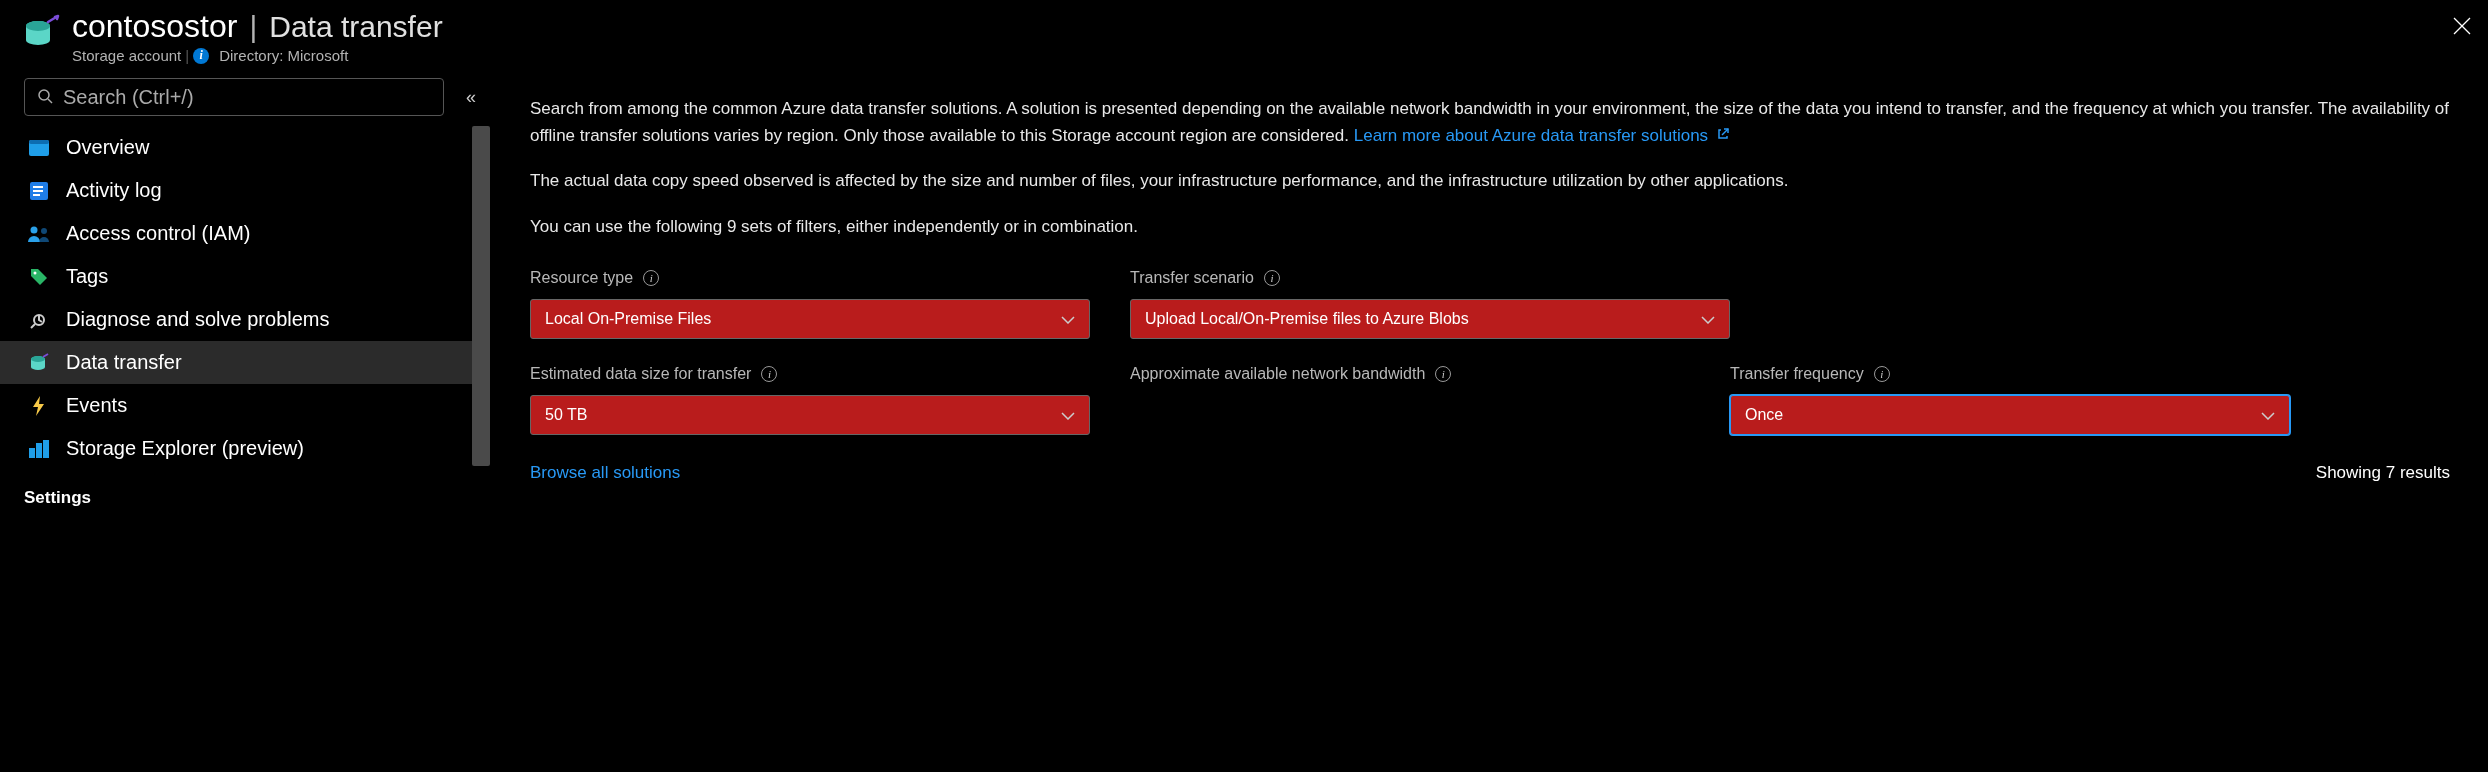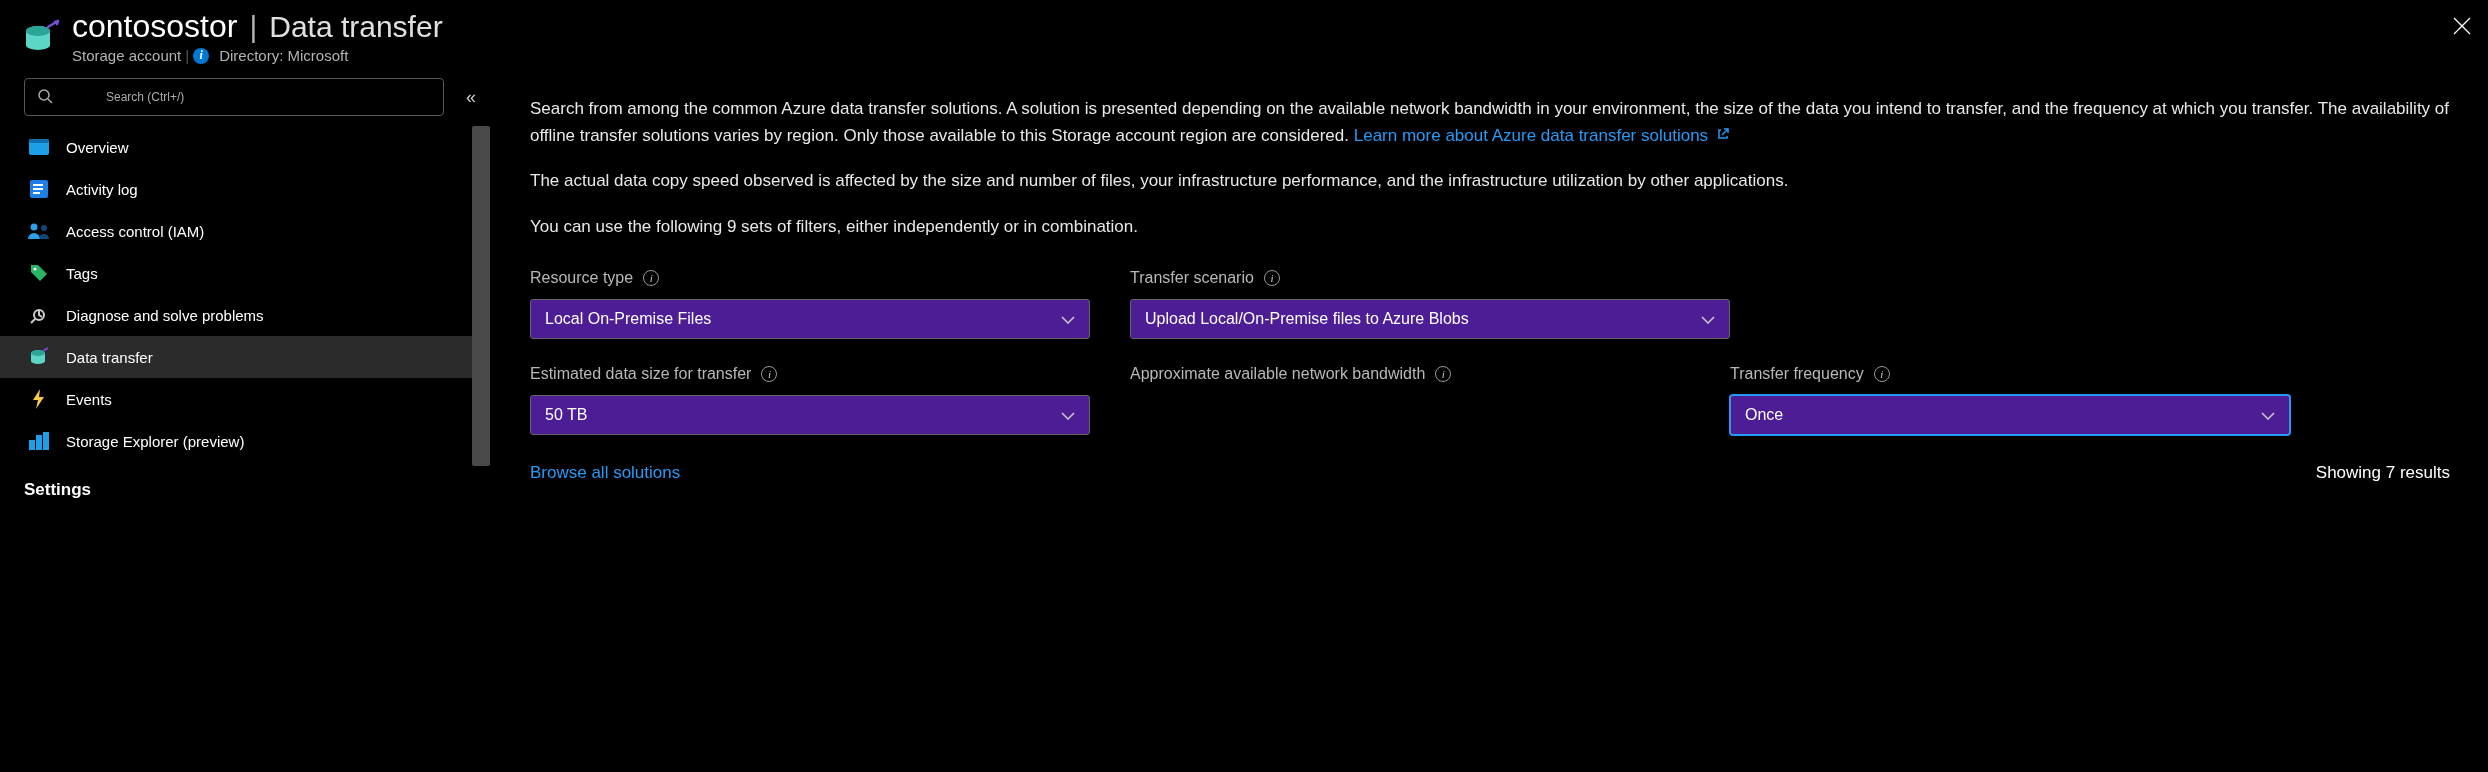--- a/index.html
+++ b/index.html
@@ -16,21 +16,21 @@
       height: 772px;
       overflow: hidden;
     }
     .container {
       display: flex;
       flex-direction: column;
       height: 100%;
     }
     .header {
       display: flex;
-      align-items: center;
+      align-items: flex-start;
       padding: 8px 20px 4px 20px;
       position: relative;
     }
     .header-icon {
       width: 40px;
       height: 40px;
       margin-right: 12px;
       margin-top: 6px;
     }
     .header-text {
@@ -126,43 +126,42 @@
       padding: 0 12px;
       gap: 10px;
       background: #000;
     }
     .search-box input {
       flex: 1;
       background: transparent;
       border: none;
       outline: none;
       color: #fff;
-      font-size: 12px;
-      margin-left: 43px;
+      font-size: 20px;
     }
     .search-box input::placeholder {
       color: #aaa;
     }
     .collapse-btn {
       cursor: pointer;
       color: #ccc;
       font-size: 18px;
     }
     .nav-list {
       display: flex;
       flex-direction: column;
       flex: 1;
       position: relative;
     }
     .nav-item {
       display: flex;
       align-items: center;
       gap: 16px;
       padding: 10px 20px 10px 28px;
-      font-size: 15px;
+      font-size: 20px;
       color: #ffffff;
       cursor: pointer;
     }
     .nav-item.selected {
       background: #2b2b2b;
     }
     .nav-icon {
       width: 22px;
       height: 22px;
       display: flex;
@@ -243,21 +242,21 @@
       justify-content: center;
       font-size: 11px;
       font-style: italic;
       font-family: serif;
       color: #ccc;
     }
     .select {
       height: 40px;
       border: 1px solid #666;
       border-radius: 3px;
-      background: #4c1d95;
+      background: #b91c1c;
       display: flex;
       align-items: center;
       justify-content: space-between;
       padding: 15px 14px;
       font-size: 16px;
       color: #fff;
       cursor: pointer;
     }
     .select.focused {
       border-color: #2899f5;

